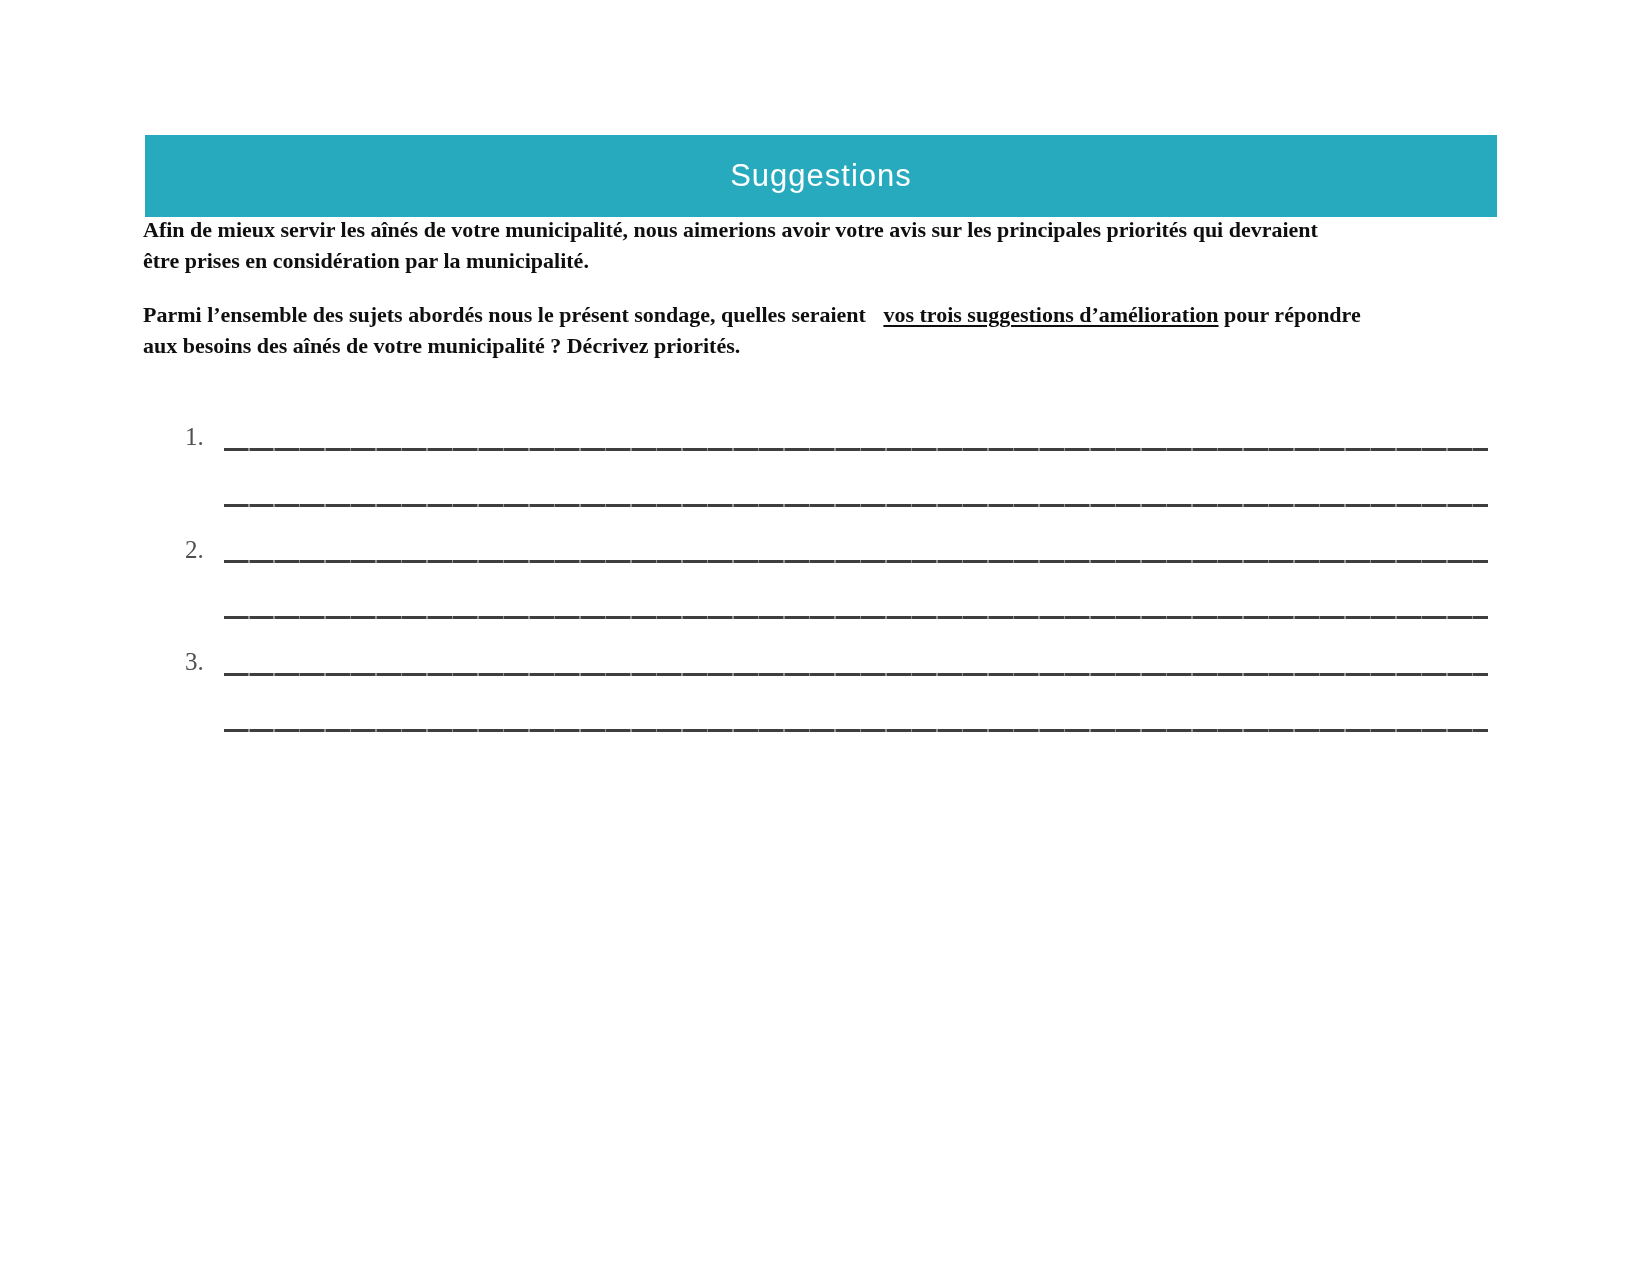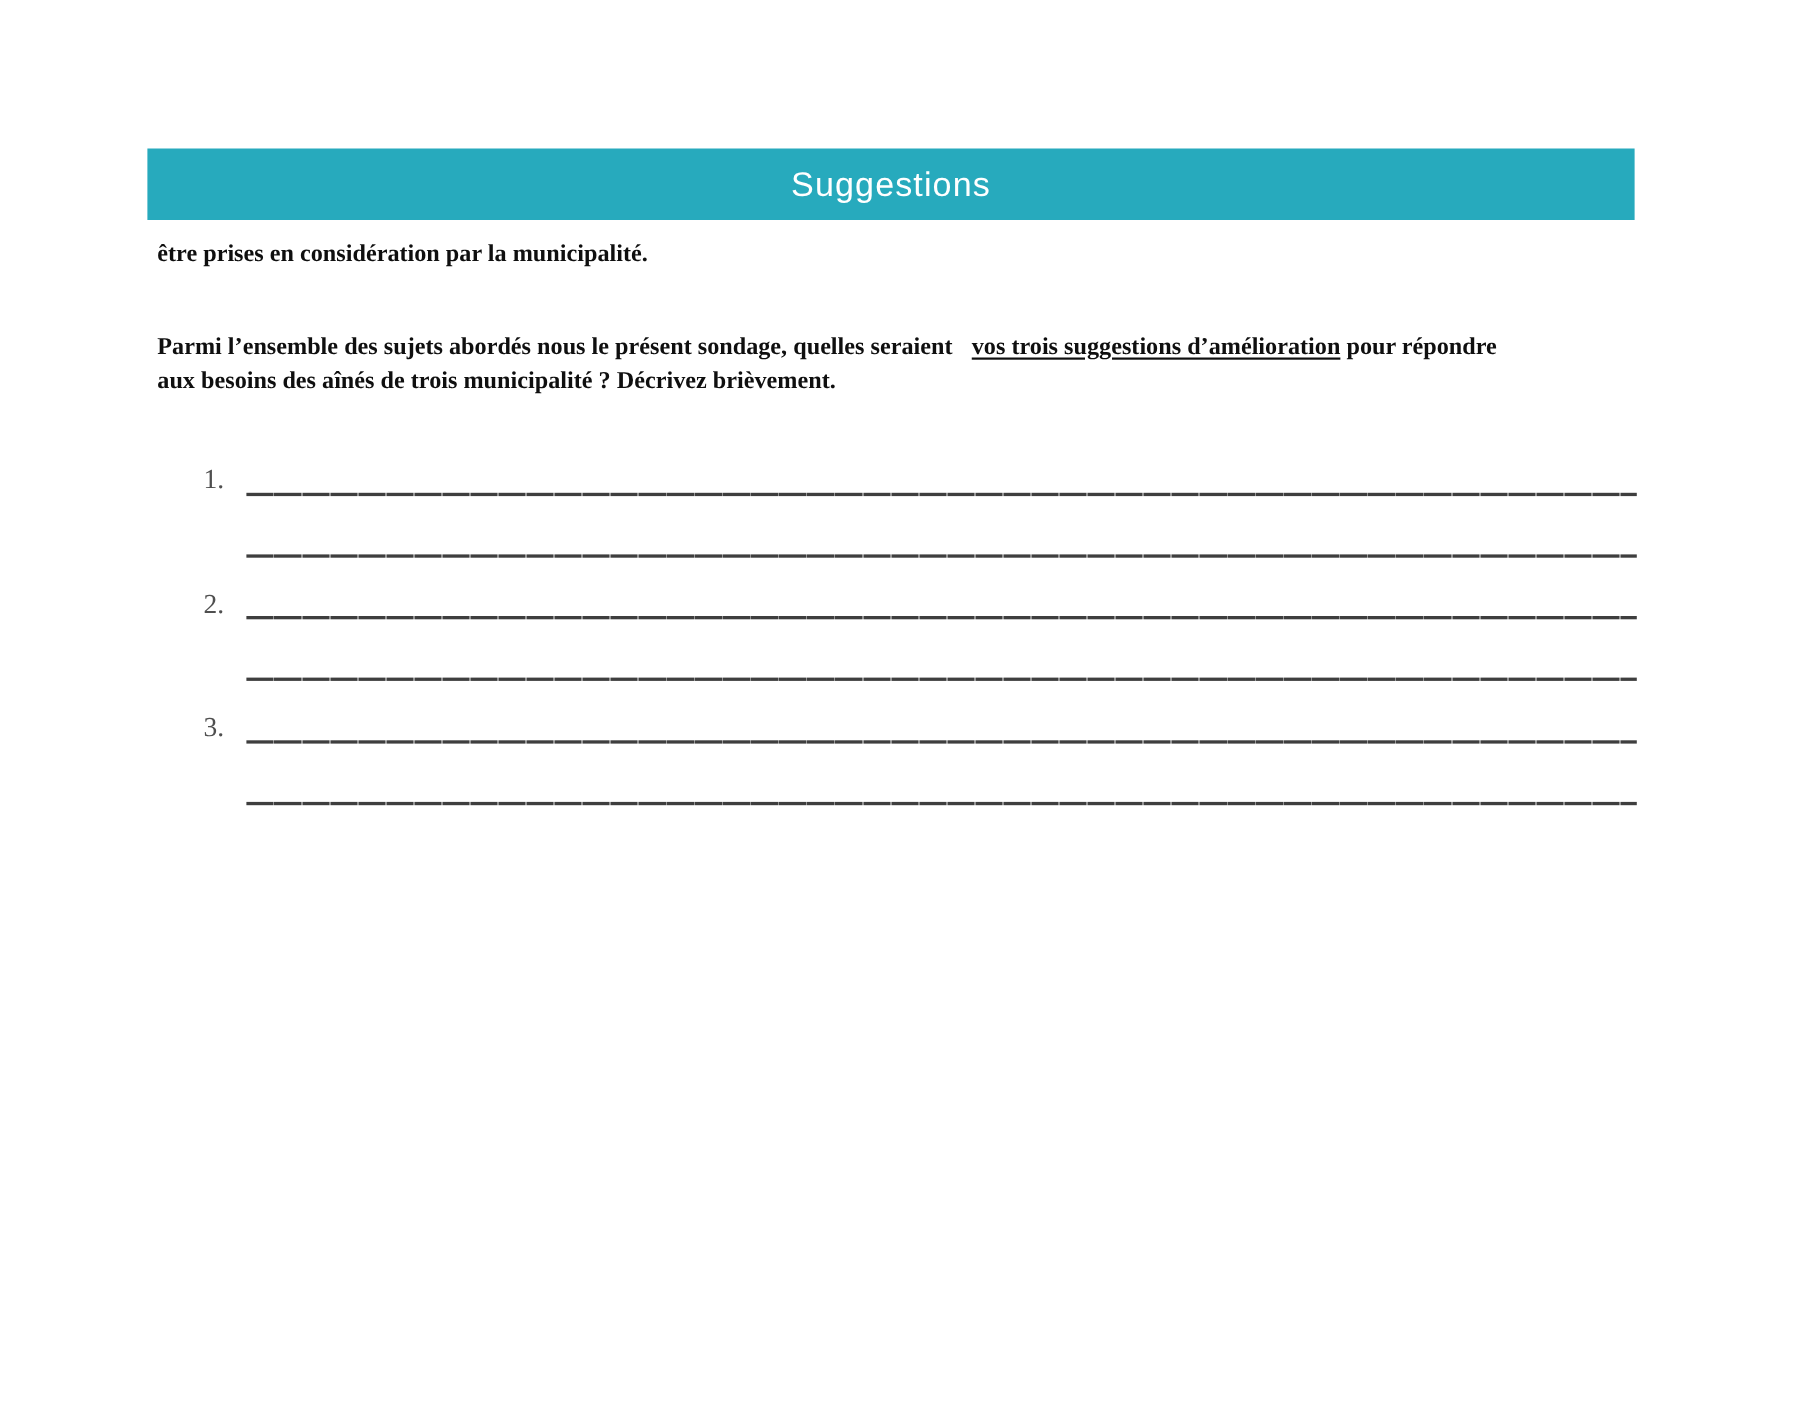--- a/index.html
+++ b/index.html
@@ -10,24 +10,24 @@
   .page {
     position: relative;
     width: 1650px;
     height: 1275px;
     background: #ffffff;
     font-family: "Liberation Serif", serif;
     overflow: hidden;
   }
   .header-bar {
     position: absolute;
-    left: 134px;
+    left: 145px;
     top: 135px;
     width: 1352px;
-    height: 65px;
+    height: 82px;
     background: #27AABD;
     display: flex;
     align-items: center;
     justify-content: center;
   }
   .header-title {
     font-family: "Liberation Sans", sans-serif;
     font-size: 31px;
     font-weight: 500;
     letter-spacing: 1px;
@@ -81,26 +81,27 @@
 </head>
 <body>
 
 <div class="page">
 
   <div class="header-bar" style="background: rgb(39, 170, 189);">
     <span class="header-title">Suggestions</span>
   </div>
 
   <div class="para para1">
+    <span class="pline">Afin de mieux servir les aînés de votre municipalité, nous aimerions avoir votre avis sur les principales priorités qui devraient</span>
     <span class="pline">être prises en considération par la municipalité.</span>
   </div>
 
   <div class="para para2">
     <span class="pline"><span>Parmi l’ensemble des sujets abordés nous le présent sondage, quelles seraient </span><span class="underlined">vos trois suggestions d’amélioration</span><span> pour répondre</span></span>
-    <span class="pline">aux besoins des aînés de trois municipalité ? Décrivez brièvement.</span>
+    <span class="pline">aux besoins des aînés de votre municipalité ? Décrivez priorités.</span>
   </div>
 
   <div>
 
     <span class="item-number num-1">1.</span>
     <div class="answer-line line-1a"></div>
     <div class="answer-line line-1b"></div>
 
     <span class="item-number num-2">2.</span>
     <div class="answer-line line-2a"></div>

